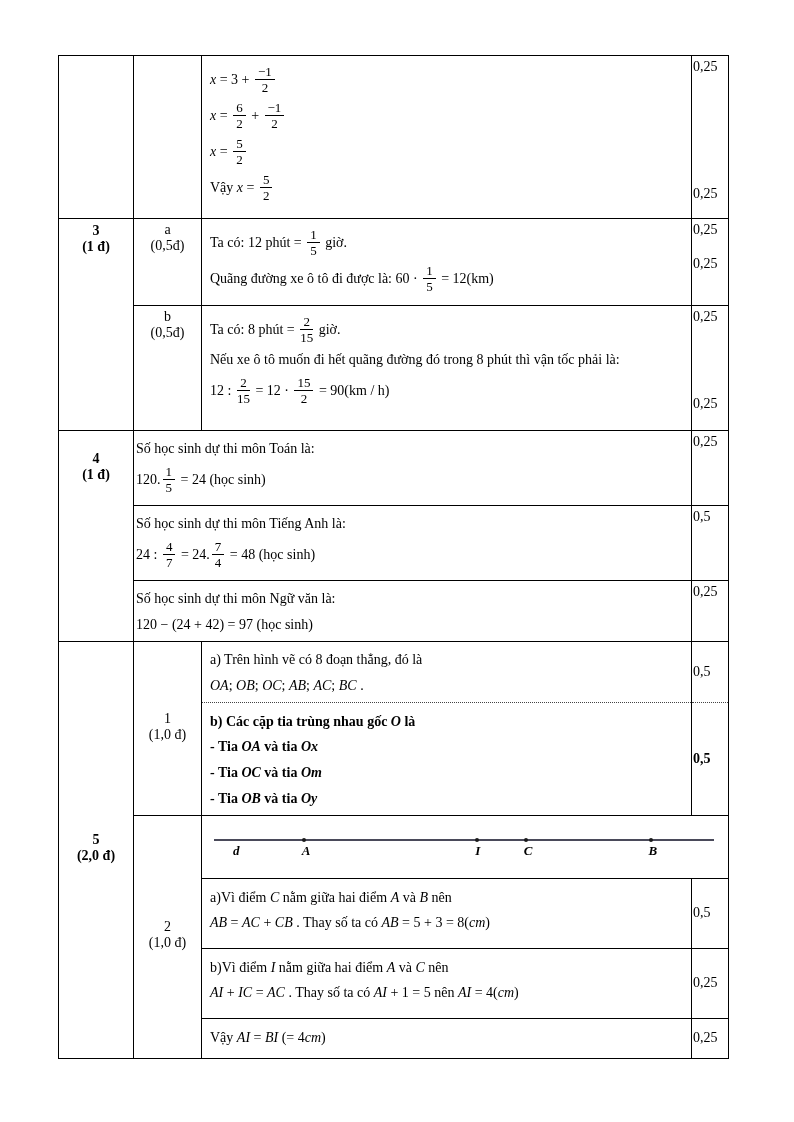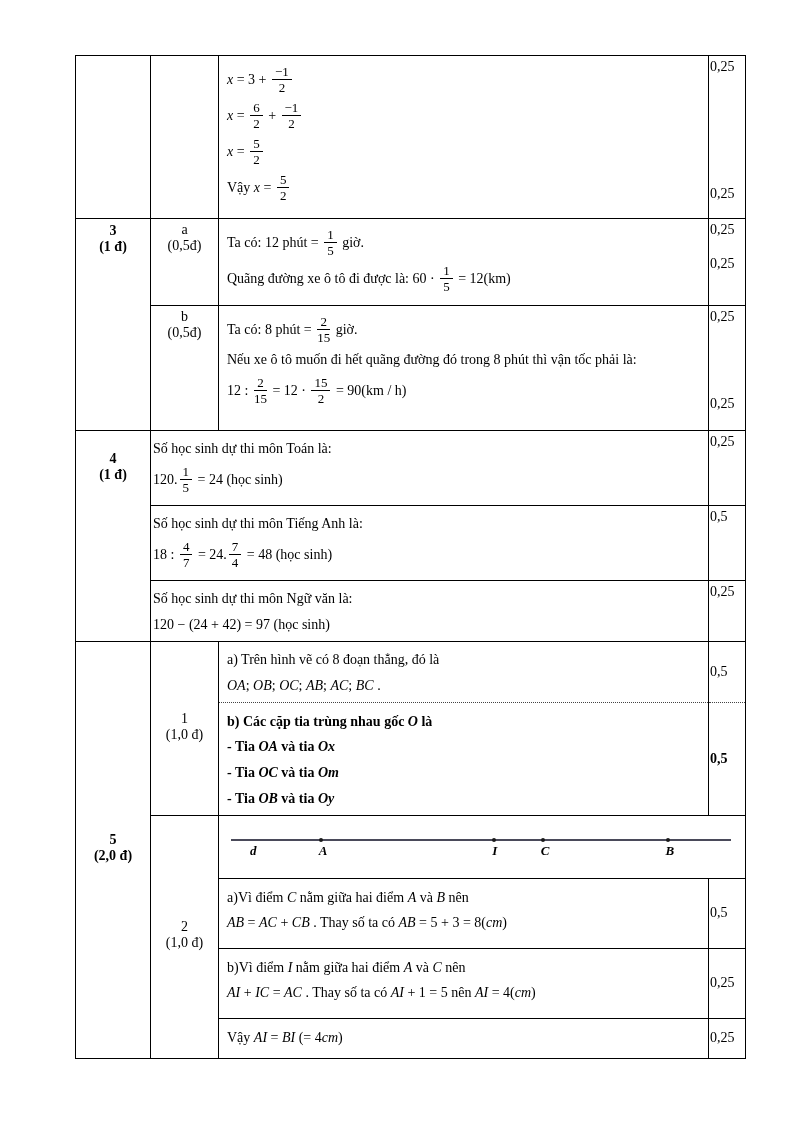--- a/index.html
+++ b/index.html
@@ -4,21 +4,21 @@
 <style>
   * { margin:0; padding:0; box-sizing:border-box; }
   html,body { background:#fff; }
   body {
     width:794px; height:1122px;
     font-family:"Liberation Serif","DejaVu Serif",serif;
     color:#000;
   }
   .page { position:relative; width:794px; height:1122px; background:#fff; overflow:hidden; }
   table.answer {
-    position:absolute; left:75px; top:55px; width:670px;
+    position:absolute; left:58px; top:55px; width:670px;
     border-collapse:collapse; table-layout:fixed;
   }
   td {
     border:1px solid #000;
     vertical-align:top;
     font-size:14px;
     padding:3px 4px;
     overflow:hidden;
   }
   td.qcol { text-align:center; font-weight:bold; padding-top:4px; }
@@ -165,21 +165,21 @@
               </span><span> = 24 (học sinh)</span></div>
         </td>
         <td class="points">
           <span>0,25</span>
         </td>
       </tr>
 
       <tr style="height:75px">
         <td class="content merged" colspan="2">
           <div class="mline">Số học sinh dự thi môn Tiếng Anh là:</div>
-          <div class="mline"><span>18 : </span><span class="frac">
+          <div class="mline"><span>24 : </span><span class="frac">
                 <span class="fnum">4</span>
                 <span class="fden">7</span>
               </span><span> = 24.</span><span class="frac">
                 <span class="fnum">7</span>
                 <span class="fden">4</span>
               </span><span> = 48 (học sinh)</span></div>
         </td>
         <td class="points">
           <span>0,5</span>
         </td>

